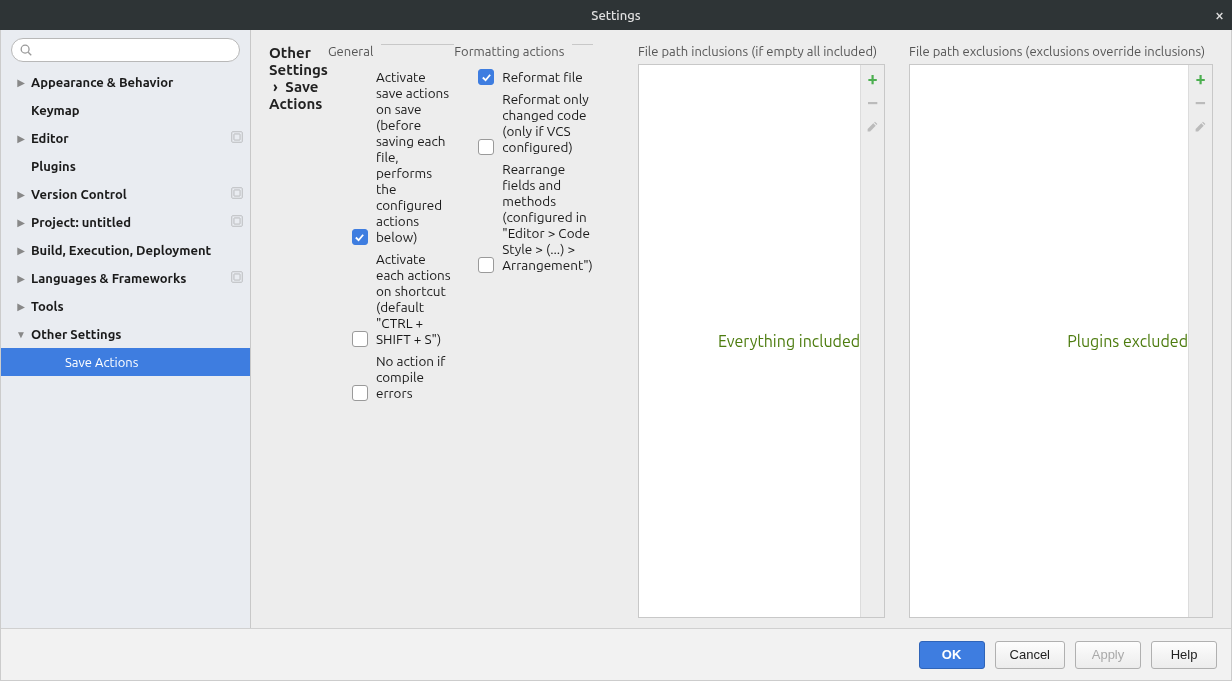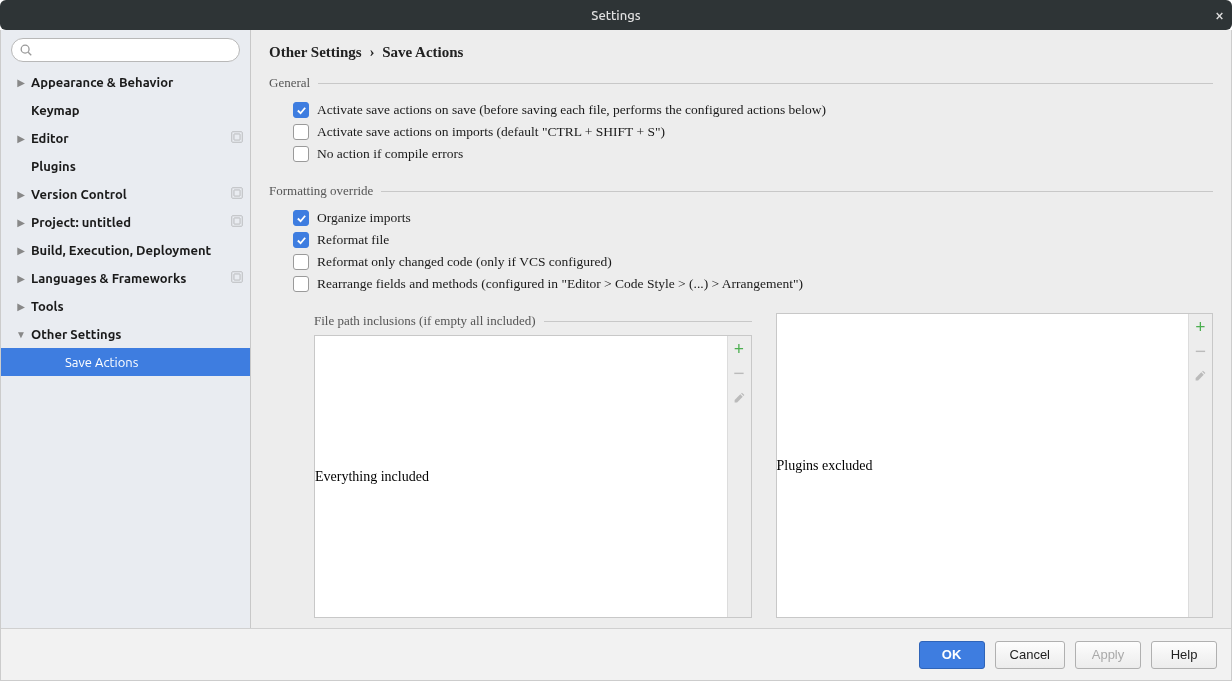--- a/index.html
+++ b/index.html
@@ -17,21 +17,20 @@
   .titlebar {
     background: #2e3436;
     color: #e0e0e0;
     height: 30px;
     display: flex;
     align-items: center;
     justify-content: center;
     position: relative;
     font-size: 13px;
     font-weight: 500;
-    border-radius: 6px;
   }
   .titlebar .close {
     position: absolute;
     right: 8px;
     top: 50%;
     transform: translateY(-50%);
     color: #ddd;
     cursor: pointer;
     font-size: 16px;
     line-height: 1;
@@ -118,51 +117,49 @@
     background: #3e7de0;
     color: #fff;
   }
 
   .content {
     flex: 1;
     background: #ededed;
     padding: 14px 18px 10px 18px;
     overflow: auto;
     display: flex;
-    flex-direction: column;
-    font-family: Liberation Serif, serif;
+    flex-direction: row;
   }
   .breadcrumb {
     font-size: 15px;
     font-weight: 700;
     color: #222;
     margin-bottom: 14px;
   }
   .breadcrumb .sep { margin: 0 4px; font-weight: 700; }
 
   .section {
     margin-bottom: 18px;
   }
   .section-title {
     display: flex;
-    align-items: center;
     color: #555;
     font-size: 13px;
     margin-bottom: 8px;
   }
   .section-title .text { white-space: nowrap; }
   .section-title .line {
     flex: 1;
     height: 1px;
     background: #c8c8c8;
     margin-left: 8px;
   }
   .checkbox-row {
     display: flex;
-    align-items: center;
+    align-items: flex-end;
     padding: 3px 0 3px 24px;
     font-size: 13.5px;
     color: #1a1a1a;
   }
   .cb {
     width: 16px;
     height: 16px;
     border: 1px solid #9a9a9a;
     border-radius: 3px;
     background: #fff;
@@ -196,23 +193,23 @@
     flex: 1;
     display: flex;
     background: #fff;
     border: 1px solid #c8c8c8;
     min-height: 180px;
   }
   .listbody {
     flex: 1;
     display: flex;
     align-items: center;
-    justify-content: flex-start;
-    color: #000000;
-    font-size: 14px;
+    justify-content: flex-end;
+    color: #4d7c0f;
+    font-size: 16px;
   }
   .listactions {
     width: 24px;
     background: #ededed;
     border-left: 1px solid #dcdcdc;
     display: flex;
     flex-direction: column;
     align-items: center;
     padding-top: 4px;
     gap: 6px;
@@ -364,43 +361,35 @@
             <div class="checkbox-row">
               <span class="cb checked">
                 <svg viewBox="0 0 12 12" fill="none" stroke="#fff" stroke-width="2">
                   <polyline points="2,6 5,9 10,3"></polyline>
                 </svg>
               </span>
               <span>Activate save actions on save (before saving each file, performs the configured actions below)</span>
             </div>
             <div class="checkbox-row">
               <span class="cb"></span>
-              <span>Activate save actions on imports (default "CTRL + SHIFT + S")</span>
+              <span>Activate each actions on shortcut (default "CTRL + SHIFT + S")</span>
             </div>
             <div class="checkbox-row">
               <span class="cb"></span>
               <span>No action if compile errors</span>
             </div>
           </div>
       </div>
 
       <div class="section">
         <div class="section-title">
-          <span class="text">Formatting override</span>
+          <span class="text">Formatting actions</span>
           <span class="line"></span>
         </div>
         <div id="formatting-items">
-            <div class="checkbox-row">
-              <span class="cb checked">
-                <svg viewBox="0 0 12 12" fill="none" stroke="#fff" stroke-width="2">
-                  <polyline points="2,6 5,9 10,3"></polyline>
-                </svg>
-              </span>
-              <span>Organize imports</span>
-            </div>
             <div class="checkbox-row">
               <span class="cb checked">
                 <svg viewBox="0 0 12 12" fill="none" stroke="#fff" stroke-width="2">
                   <polyline points="2,6 5,9 10,3"></polyline>
                 </svg>
               </span>
               <span>Reformat file</span>
             </div>
             <div class="checkbox-row">
               <span class="cb"></span>
@@ -429,20 +418,24 @@
               <div class="act edit">
                 <svg viewBox="0 0 16 16" fill="#bbb">
                     <path d="M2 11l7-7 3 3-7 7H2v-3z"></path>
                     <path d="M10 3l1-1 3 3-1 1-3-3z"></path>
                   </svg>
               </div>
             </div>
           </div>
         </div>
         <div class="col">
+          <div class="section-title">
+            <span class="text">File path exclusions (exclusions override inclusions)</span>
+            <span class="line"></span>
+          </div>
           <div class="listpanel">
             <div class="listbody">
               <span>Plugins excluded</span>
             </div>
             <div class="listactions">
               <div class="act add">+</div>
               <div class="act remove">−</div>
               <div class="act edit">
                 <svg viewBox="0 0 16 16" fill="#bbb">
                     <path d="M2 11l7-7 3 3-7 7H2v-3z"></path>

